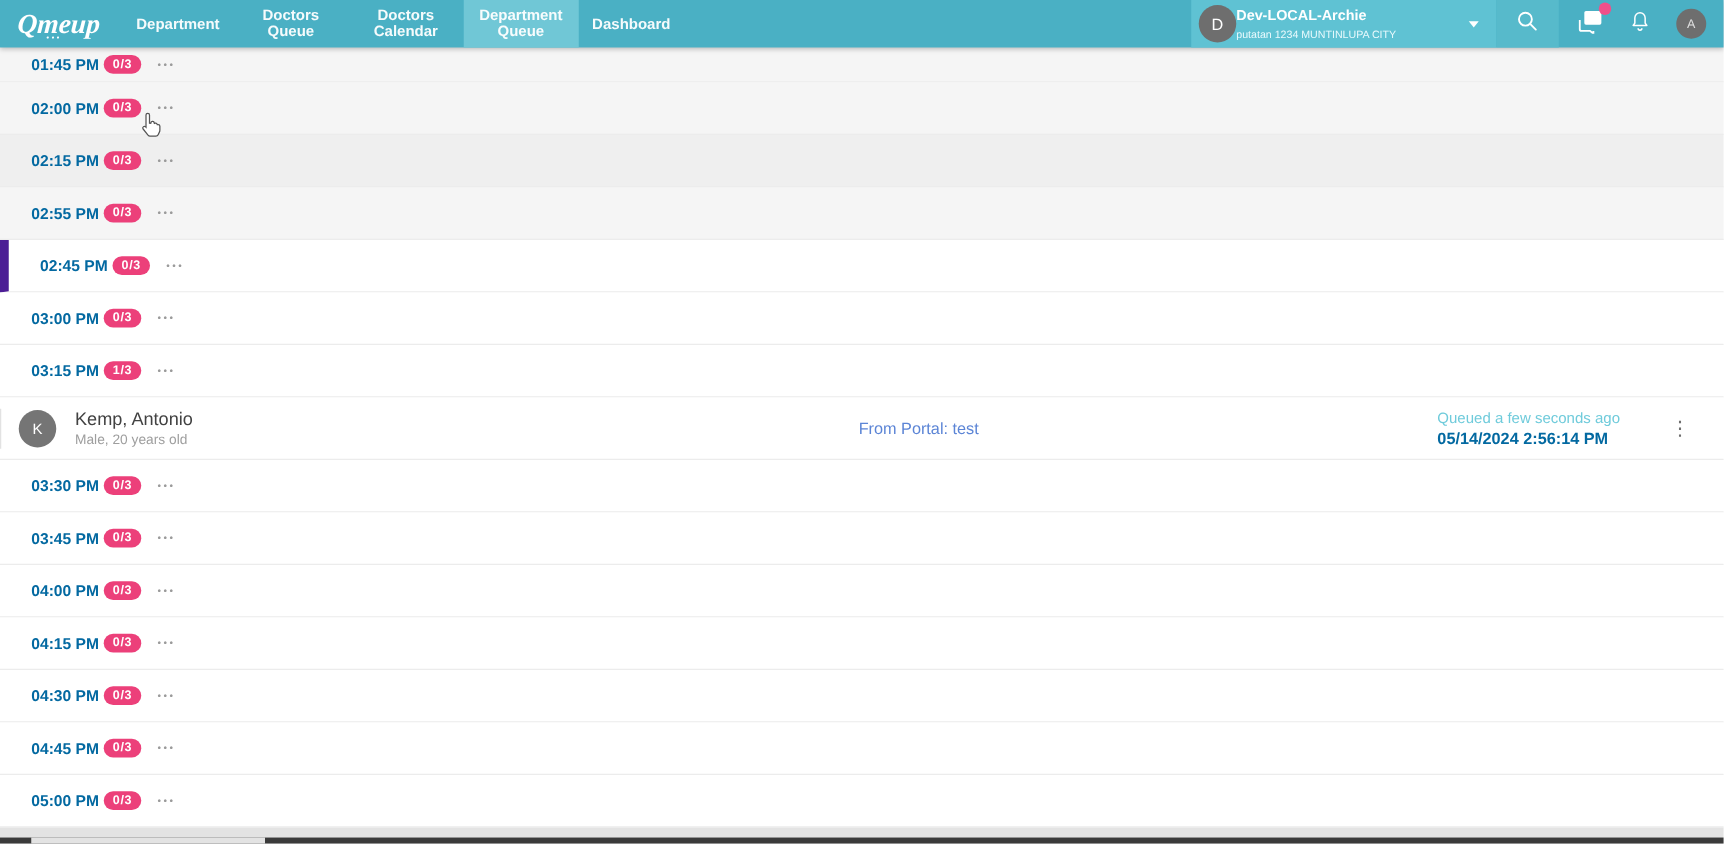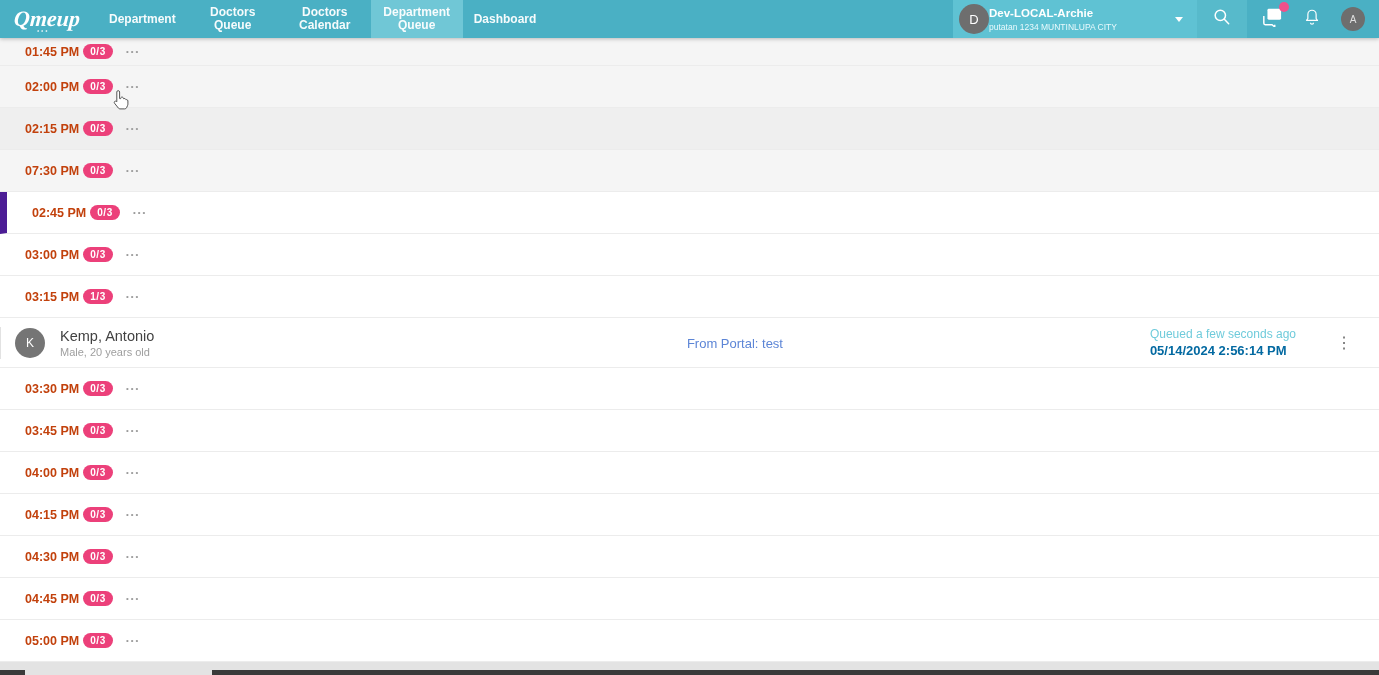--- a/index.html
+++ b/index.html
@@ -69,21 +69,21 @@
   
   .queue { position:absolute; top:38px; left:0; right:0; }
   .slot {
     height:42px; display:flex; align-items:center; padding-left:25px;
     background:#fff; border-bottom:1px solid #ECECEC;
   }
   .slot.first { height:28px; }
   .slot.past { background:#F5F5F5; }
   .slot.hovered { background:#EFEFEF; }
   .slot.current { border-left:7px solid #4c1d95; background:#fff; }
-  .slot-time { width:58px; font-weight:bold; font-size:12.5px; color:#c2410c; }
+  .slot-time { width:58px; font-weight:bold; font-size:12.5px; color:#0369a1; }
   .badge {
     min-width:30px; padding:2px 7px; background:#EC407A; color:#fff;
     font-size:10px; font-weight:bold; border-radius:9px; text-align:center;
     letter-spacing:.5px;
   }
   .slot-dots {
     margin-left:13px; color:#9B9B9B; font-size:8px; letter-spacing:2px;
     cursor:pointer; line-height:8px;
   }
 
@@ -207,21 +207,21 @@
     <span class="slot-dots">•••</span>
   </div>
 
   <div class="slot past hovered">
     <span class="slot-time">02:15 PM</span>
     <span class="badge">0/3</span>
     <span class="slot-dots">•••</span>
   </div>
 
   <div class="slot past">
-    <span class="slot-time">07:30 PM</span>
+    <span class="slot-time">02:55 PM</span>
     <span class="badge">0/3</span>
     <span class="slot-dots">•••</span>
   </div>
 
   <div class="slot current">
     <span class="slot-time">02:45 PM</span>
     <span class="badge">0/3</span>
     <span class="slot-dots">•••</span>
   </div>
 

